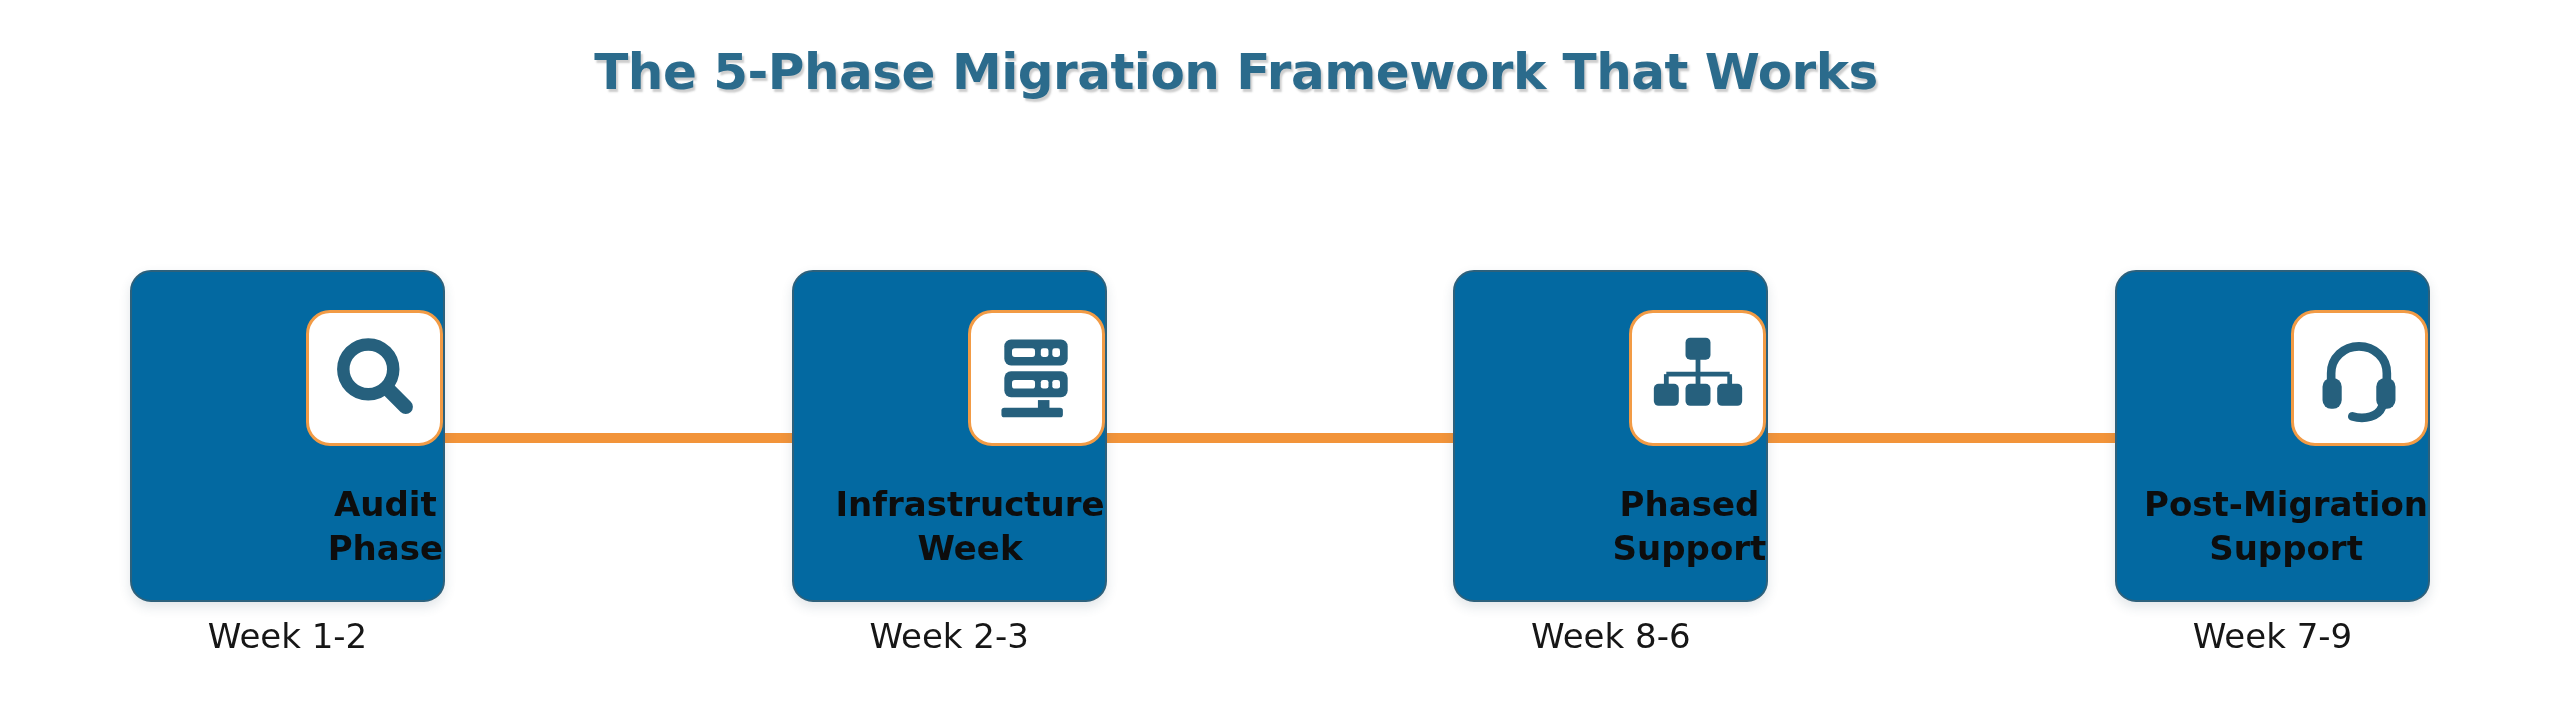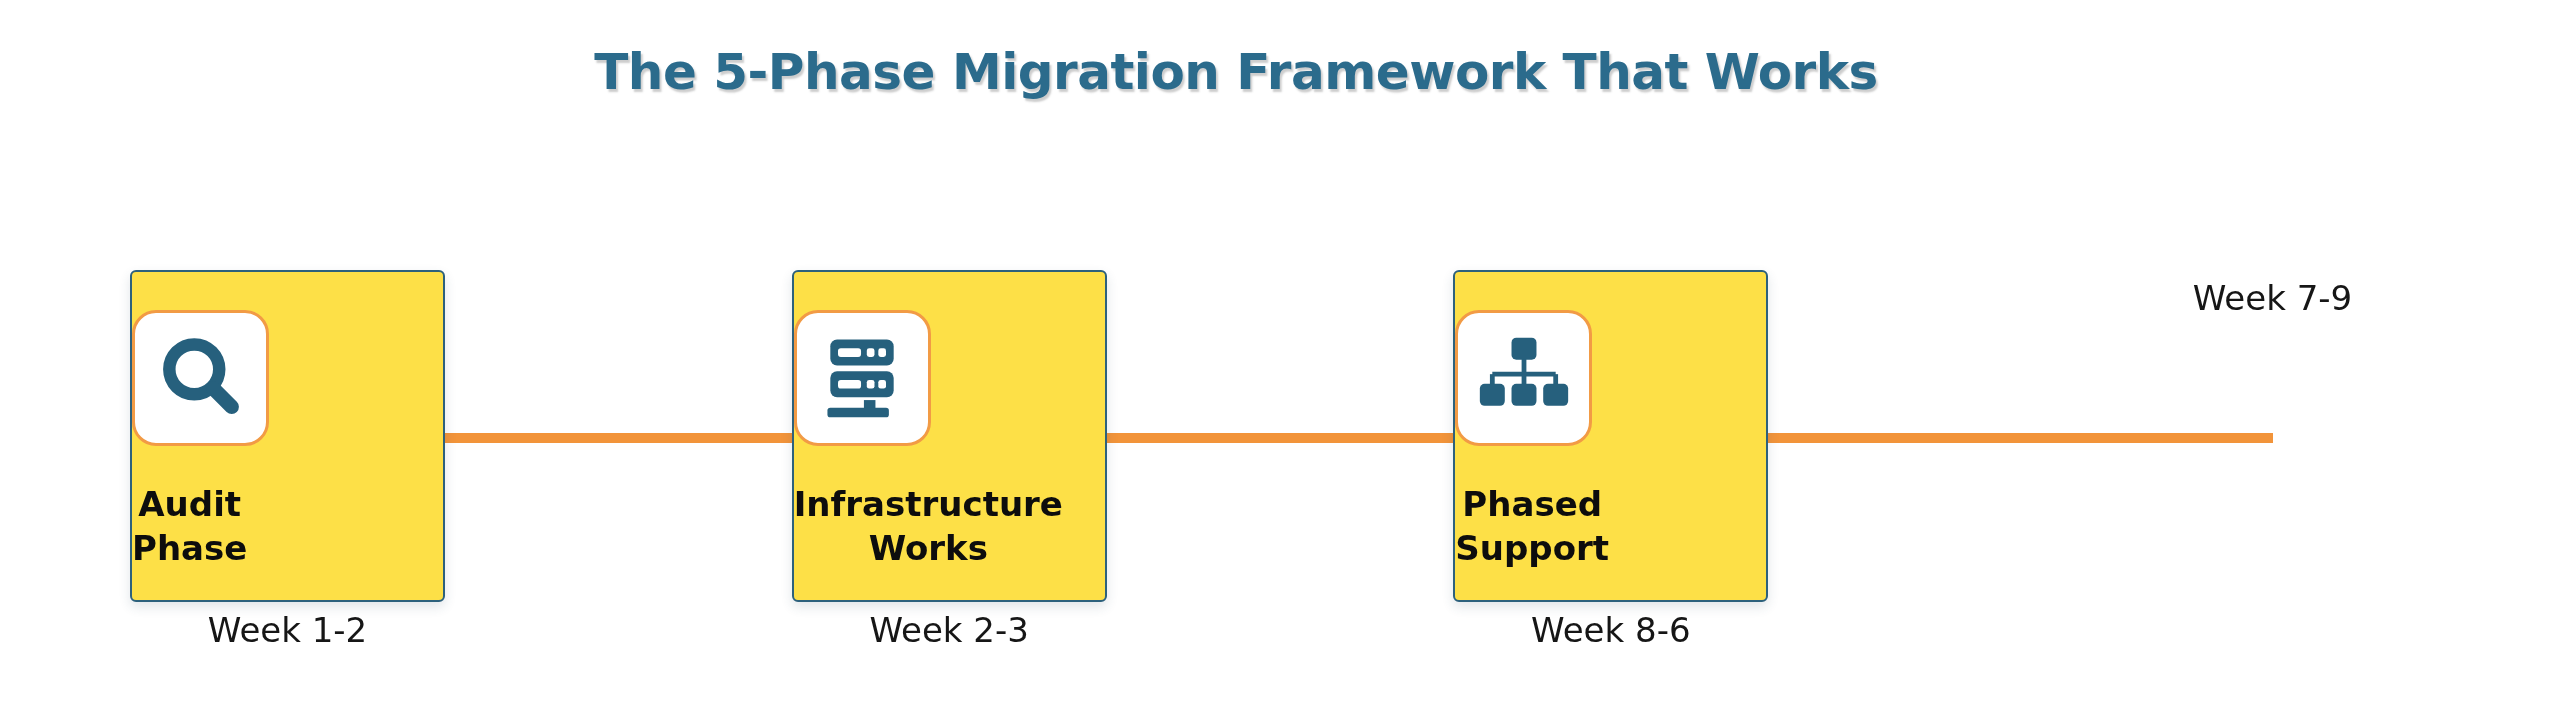--- a/index.html
+++ b/index.html
@@ -53,27 +53,27 @@
     display: flex;
     flex-direction: column;
     align-items: center;
   }
   .card {
     position: relative;
     z-index: 1;
     box-sizing: border-box;
     width: 315px;
     height: 332px;
-    background: #fde047;
+    background: #0369a1;
     border: 2.5px solid #2D617C;
-    border-radius: 6px;
+    border-radius: 21px;
     box-shadow: 0 5px 12px rgba(40, 70, 90, 0.14);
     display: flex;
     flex-direction: column;
-    align-items: flex-start;
+    align-items: flex-end;
   }
   .icon-box {
     box-sizing: border-box;
     width: 137px;
     height: 136px;
     margin-top: 38px;
     background: #ffffff;
     border: 3px solid #F29B45;
     border-radius: 24px;
     display: flex;
@@ -88,21 +88,21 @@
   .phase-label {
     margin-top: 36px;
     font-size: 34px;
     line-height: 44px;
     font-weight: 700;
     color: #0D0D0D;
     text-align: center;
     white-space: pre-line;
   }
   .week-label {
-    margin-top: 8px;
+    margin-top: 14px;
     font-size: 34px;
     line-height: 40px;
     font-weight: 400;
     color: #161616;
     text-align: center;
   }
 </style>
 </head>
 <body>
 
@@ -142,21 +142,21 @@
               <rect x="17" y="43" width="66" height="27" rx="7" fill="#26607D"></rect>
               <rect x="25" y="52" width="24" height="9" rx="3" fill="#ffffff"></rect>
               <rect x="55" y="52" width="8" height="9" rx="2.5" fill="#ffffff"></rect>
               <rect x="67" y="52" width="8" height="9" rx="2.5" fill="#ffffff"></rect>
               <rect x="52" y="73" width="12" height="10" fill="#26607D"></rect>
               <rect x="14" y="81" width="64" height="10" rx="3" fill="#26607D"></rect>
             </svg>
           </span>
         </div>
         <div class="phase-label">Infrastructure
-Works</div>
+Week</div>
       </div>
       <div class="week-label">Week 2-3</div>
     </div>
 
 
     <div class="phase-wrap">
       <div class="card">
         <div class="icon-box">
           <span>
             <svg viewBox="0 0 100 100" xmlns="http://www.w3.org/2000/svg">
@@ -174,17 +174,31 @@
             </svg>
           </span>
         </div>
         <div class="phase-label">Phased
 Support</div>
       </div>
       <div class="week-label">Week 8-6</div>
     </div>
 
     <div class="phase-wrap">
+      <div class="card">
+        <div class="icon-box">
+          <span>
+            <svg viewBox="0 0 100 100" xmlns="http://www.w3.org/2000/svg">
+              <path d="M21 58 V45 C21 29 34 17 50 17 C66 17 79 29 79 45 V58" stroke="#26607D" stroke-width="9" fill="none"></path>
+              <rect x="12" y="50" width="20" height="32" rx="9" fill="#26607D"></rect>
+              <rect x="68" y="50" width="20" height="32" rx="9" fill="#26607D"></rect>
+              <path d="M74 80 C70 90 56 94 43 90" stroke="#26607D" stroke-width="9" fill="none" stroke-linecap="round"></path>
+            </svg>
+          </span>
+        </div>
+        <div class="phase-label">Post-Migration
+Support</div>
+      </div>
       <div class="week-label">Week 7-9</div>
     </div>
 
   </div>
 </div>
 
 </body></html>

